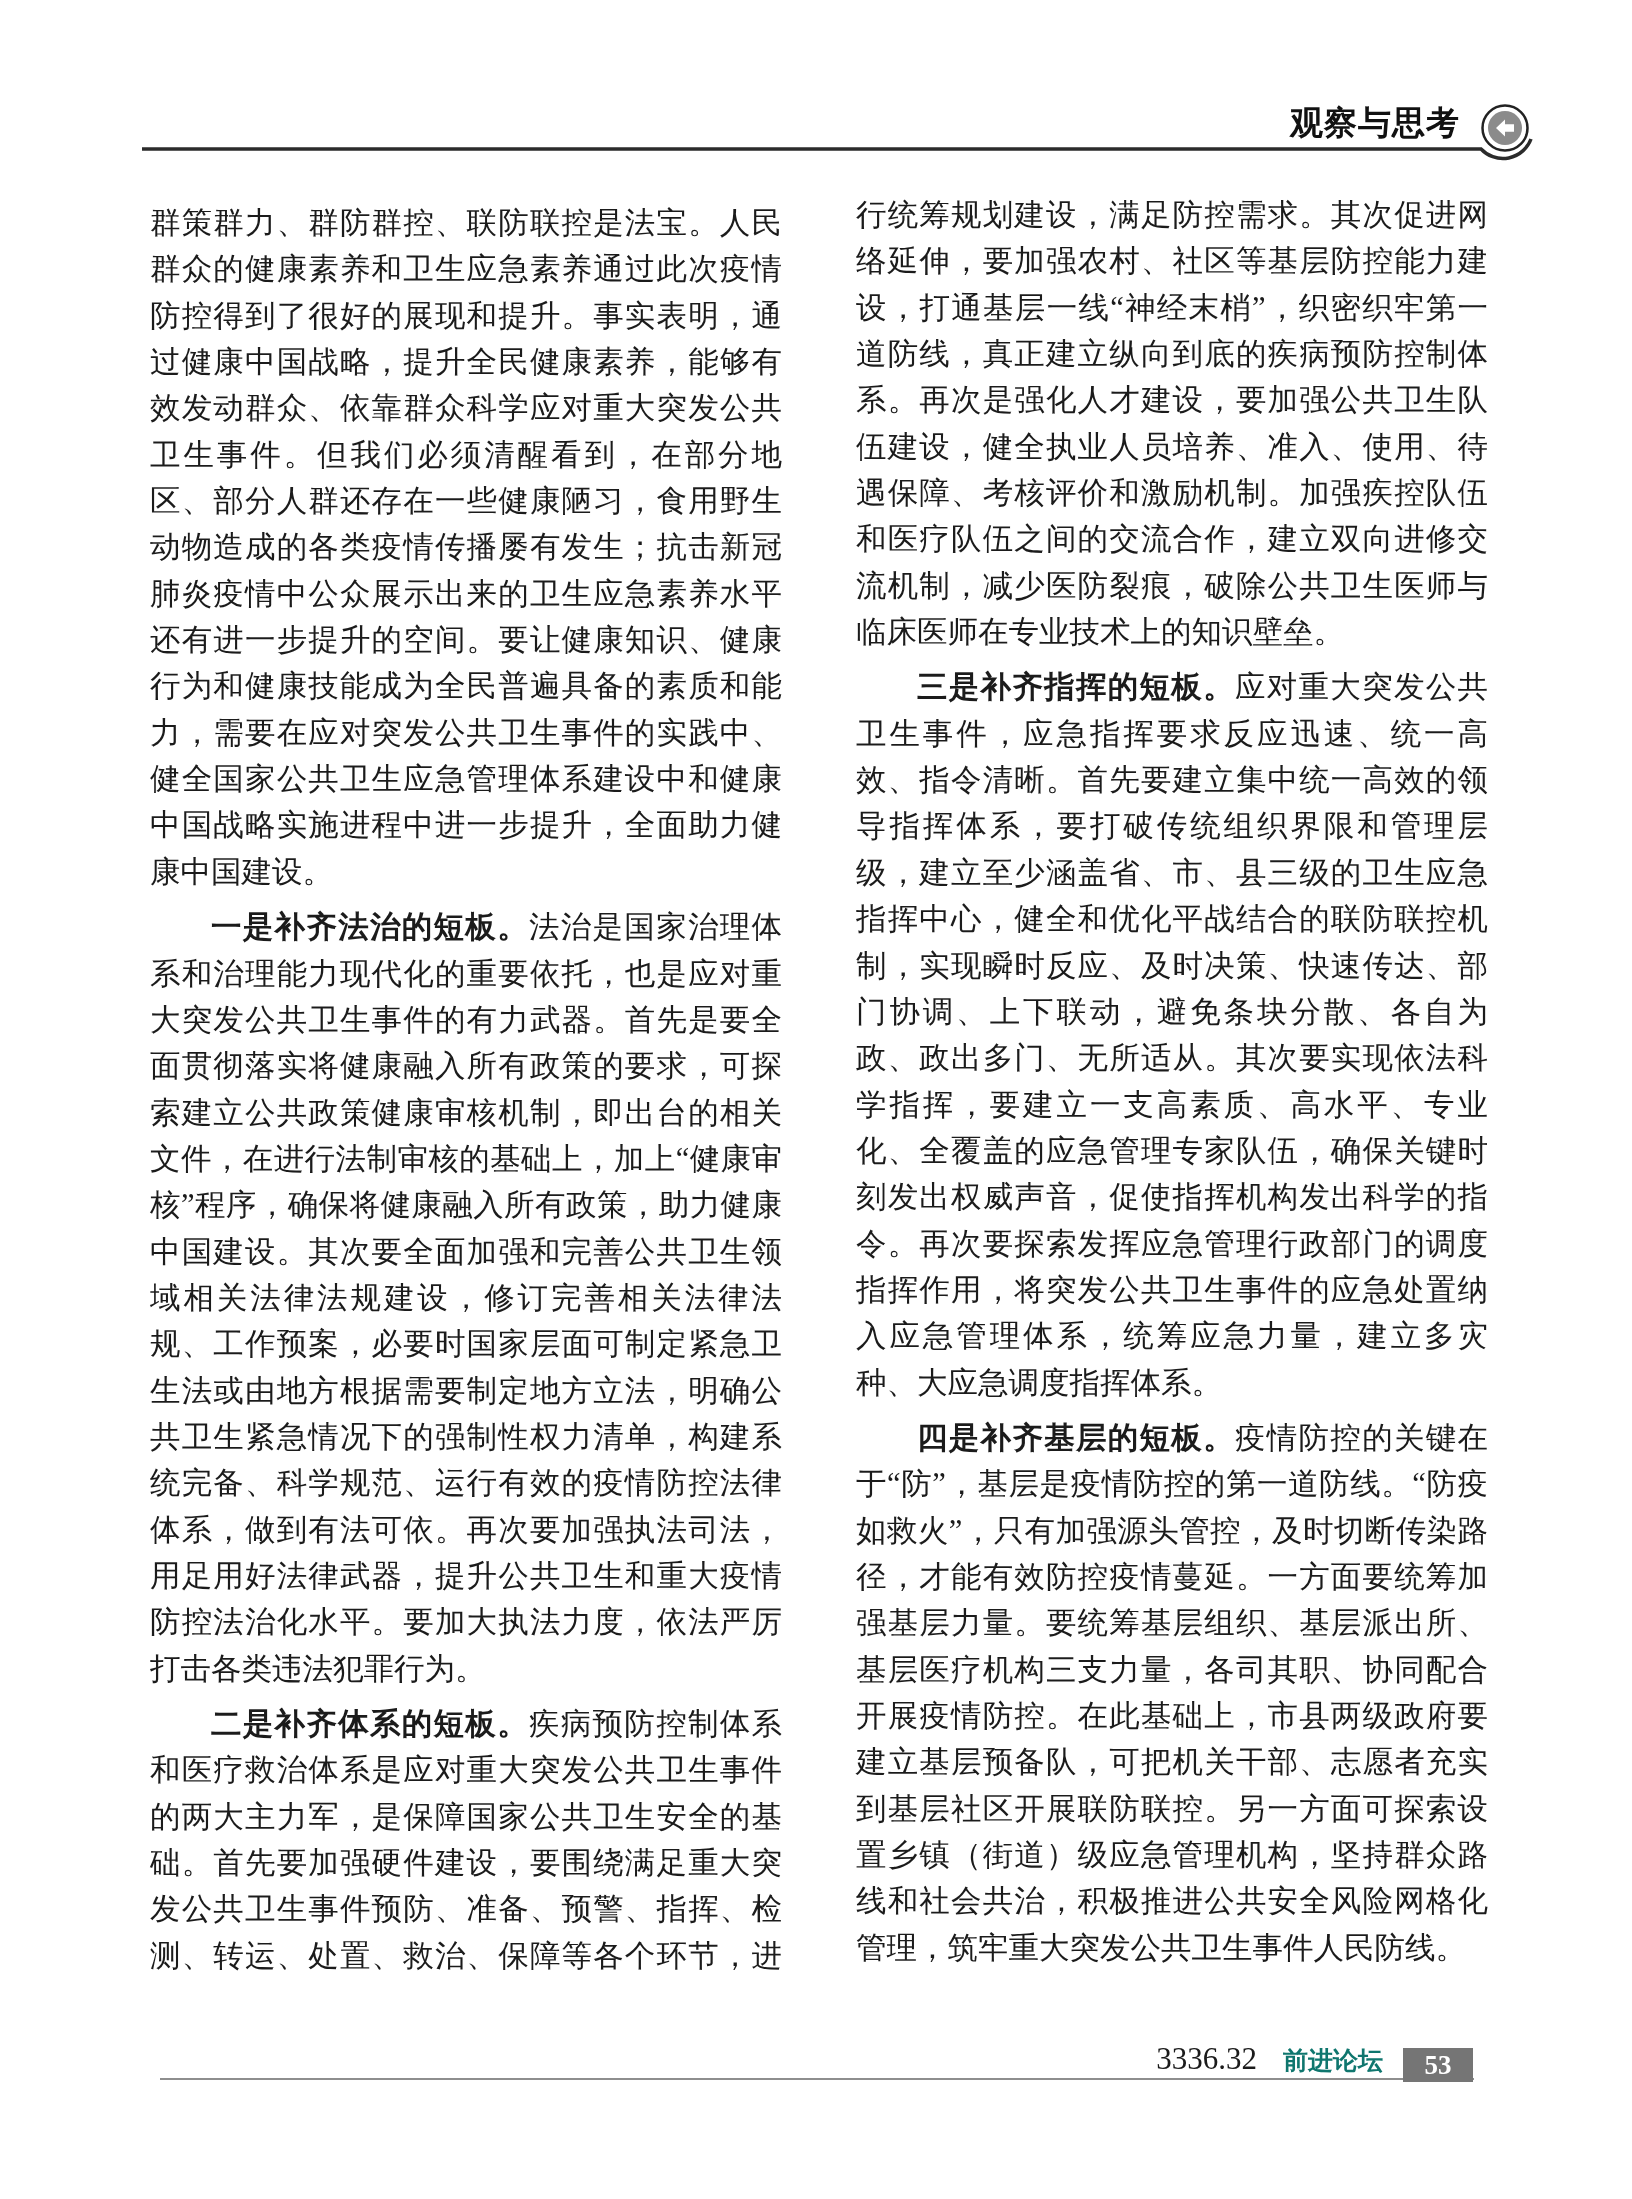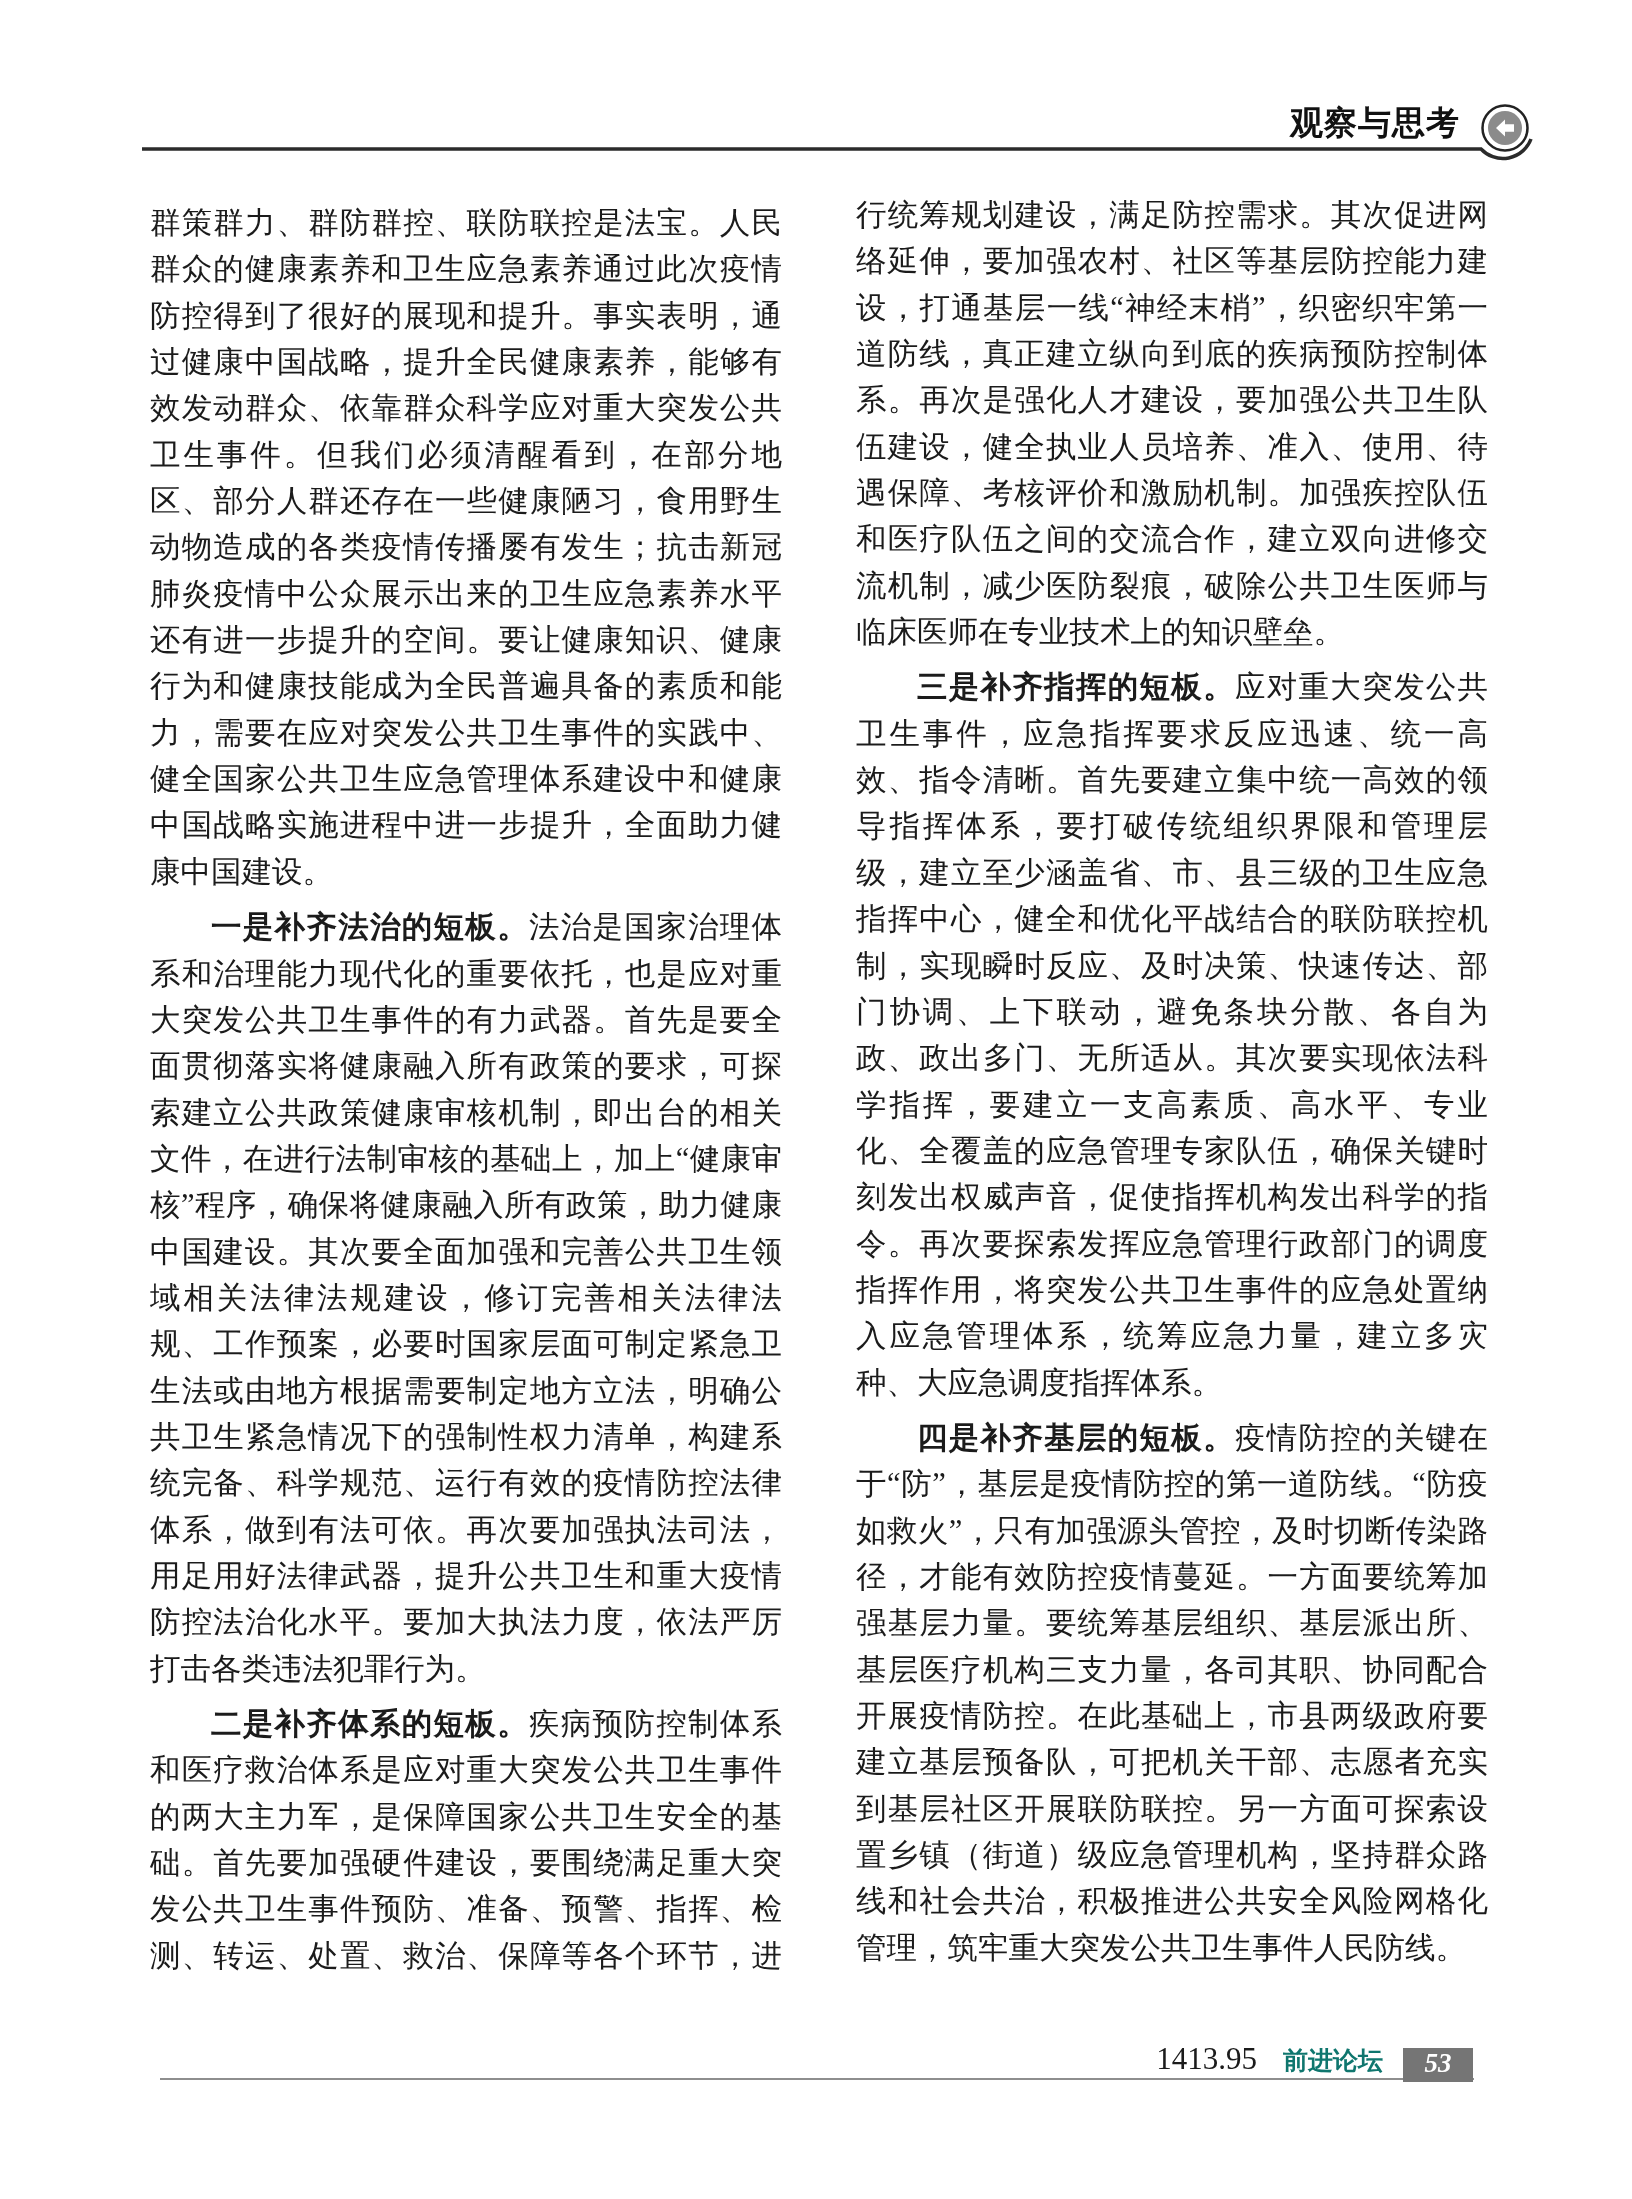--- a/index.html
+++ b/index.html
@@ -86,22 +86,22 @@
     color: #0f766e;
   }
   #page-number-box {
     position: absolute;
     left: 1403px;
     top: 2048px;
     width: 70px;
     height: 34px;
     background: #757575;
     display: flex;
+    align-items: center;
     justify-content: center;
-    font-style: italic;
   }
   #page-number-box span {
     font-family: "Liberation Serif", serif;
     font-weight: 700;
     font-size: 27px;
     color: #ffffff;
   }
 </style>
 </head>
 <body>
@@ -122,20 +122,20 @@
   <div id="article-columns">
       <p>群策群力、群防群控、联防联控是法宝。人民群众的健康素养和卫生应急素养通过此次疫情防控得到了很好的展现和提升。事实表明，通过健康中国战略，提升全民健康素养，能够有效发动群众、依靠群众科学应对重大突发公共卫生事件。但我们必须清醒看到，在部分地区、部分人群还存在一些健康陋习，食用野生动物造成的各类疫情传播屡有发生；抗击新冠肺炎疫情中公众展示出来的卫生应急素养水平还有进一步提升的空间。要让健康知识、健康行为和健康技能成为全民普遍具备的素质和能力，需要在应对突发公共卫生事件的实践中、健全国家公共卫生应急管理体系建设中和健康中国战略实施进程中进一步提升，全面助力健康中国建设。</p>
       <p class="indent"><b>一是补齐法治的短板。</b>法治是国家治理体系和治理能力现代化的重要依托，也是应对重大突发公共卫生事件的有力武器。首先是要全面贯彻落实将健康融入所有政策的要求，可探索建立公共政策健康审核机制，即出台的相关文件，在进行法制审核的基础上，加上“健康审核”程序，确保将健康融入所有政策，助力健康中国建设。其次要全面加强和完善公共卫生领域相关法律法规建设，修订完善相关法律法规、工作预案，必要时国家层面可制定紧急卫生法或由地方根据需要制定地方立法，明确公共卫生紧急情况下的强制性权力清单，构建系统完备、科学规范、运行有效的疫情防控法律体系，做到有法可依。再次要加强执法司法，用足用好法律武器，提升公共卫生和重大疫情防控法治化水平。要加大执法力度，依法严厉打击各类违法犯罪行为。</p>
       <p class="indent"><b>二是补齐体系的短板。</b>疾病预防控制体系和医疗救治体系是应对重大突发公共卫生事件的两大主力军，是保障国家公共卫生安全的基础。首先要加强硬件建设，要围绕满足重大突发公共卫生事件预防、准备、预警、指挥、检测、转运、处置、救治、保障等各个环节，进行统筹规划建设，满足防控需求。其次促进网络延伸，要加强农村、社区等基层防控能力建设，打通基层一线“神经末梢”，织密织牢第一道防线，真正建立纵向到底的疾病预防控制体系。再次是强化人才建设，要加强公共卫生队伍建设，健全执业人员培养、准入、使用、待遇保障、考核评价和激励机制。加强疾控队伍和医疗队伍之间的交流合作，建立双向进修交流机制，减少医防裂痕，破除公共卫生医师与临床医师在专业技术上的知识壁垒。</p>
       <p class="indent"><b>三是补齐指挥的短板。</b>应对重大突发公共卫生事件，应急指挥要求反应迅速、统一高效、指令清晰。首先要建立集中统一高效的领导指挥体系，要打破传统组织界限和管理层级，建立至少涵盖省、市、县三级的卫生应急指挥中心，健全和优化平战结合的联防联控机制，实现瞬时反应、及时决策、快速传达、部门协调、上下联动，避免条块分散、各自为政、政出多门、无所适从。其次要实现依法科学指挥，要建立一支高素质、高水平、专业化、全覆盖的应急管理专家队伍，确保关键时刻发出权威声音，促使指挥机构发出科学的指令。再次要探索发挥应急管理行政部门的调度指挥作用，将突发公共卫生事件的应急处置纳入应急管理体系，统筹应急力量，建立多灾种、大应急调度指挥体系。</p>
       <p class="indent"><b>四是补齐基层的短板。</b>疫情防控的关键在于“防”，基层是疫情防控的第一道防线。“防疫如救火”，只有加强源头管控，及时切断传染路径，才能有效防控疫情蔓延。一方面要统筹加强基层力量。要统筹基层组织、基层派出所、基层医疗机构三支力量，各司其职、协同配合开展疫情防控。在此基础上，市县两级政府要建立基层预备队，可把机关干部、志愿者充实到基层社区开展联防联控。另一方面可探索设置乡镇（街道）级应急管理机构，坚持群众路线和社会共治，积极推进公共安全风险网格化管理，筑牢重大突发公共卫生事件人民防线。</p>
     </div>
 
   <div id="footer-rule"></div>
   <div id="footer-text">
-    <span id="footer-issue">1413.95</span>
+    <span id="footer-issue">3336.32</span>
     <span id="footer-journal">前进论坛</span>
   </div>
   <div id="page-number-box">
     <span>53</span>
   </div>
 
 </div>
 
 </body></html>

